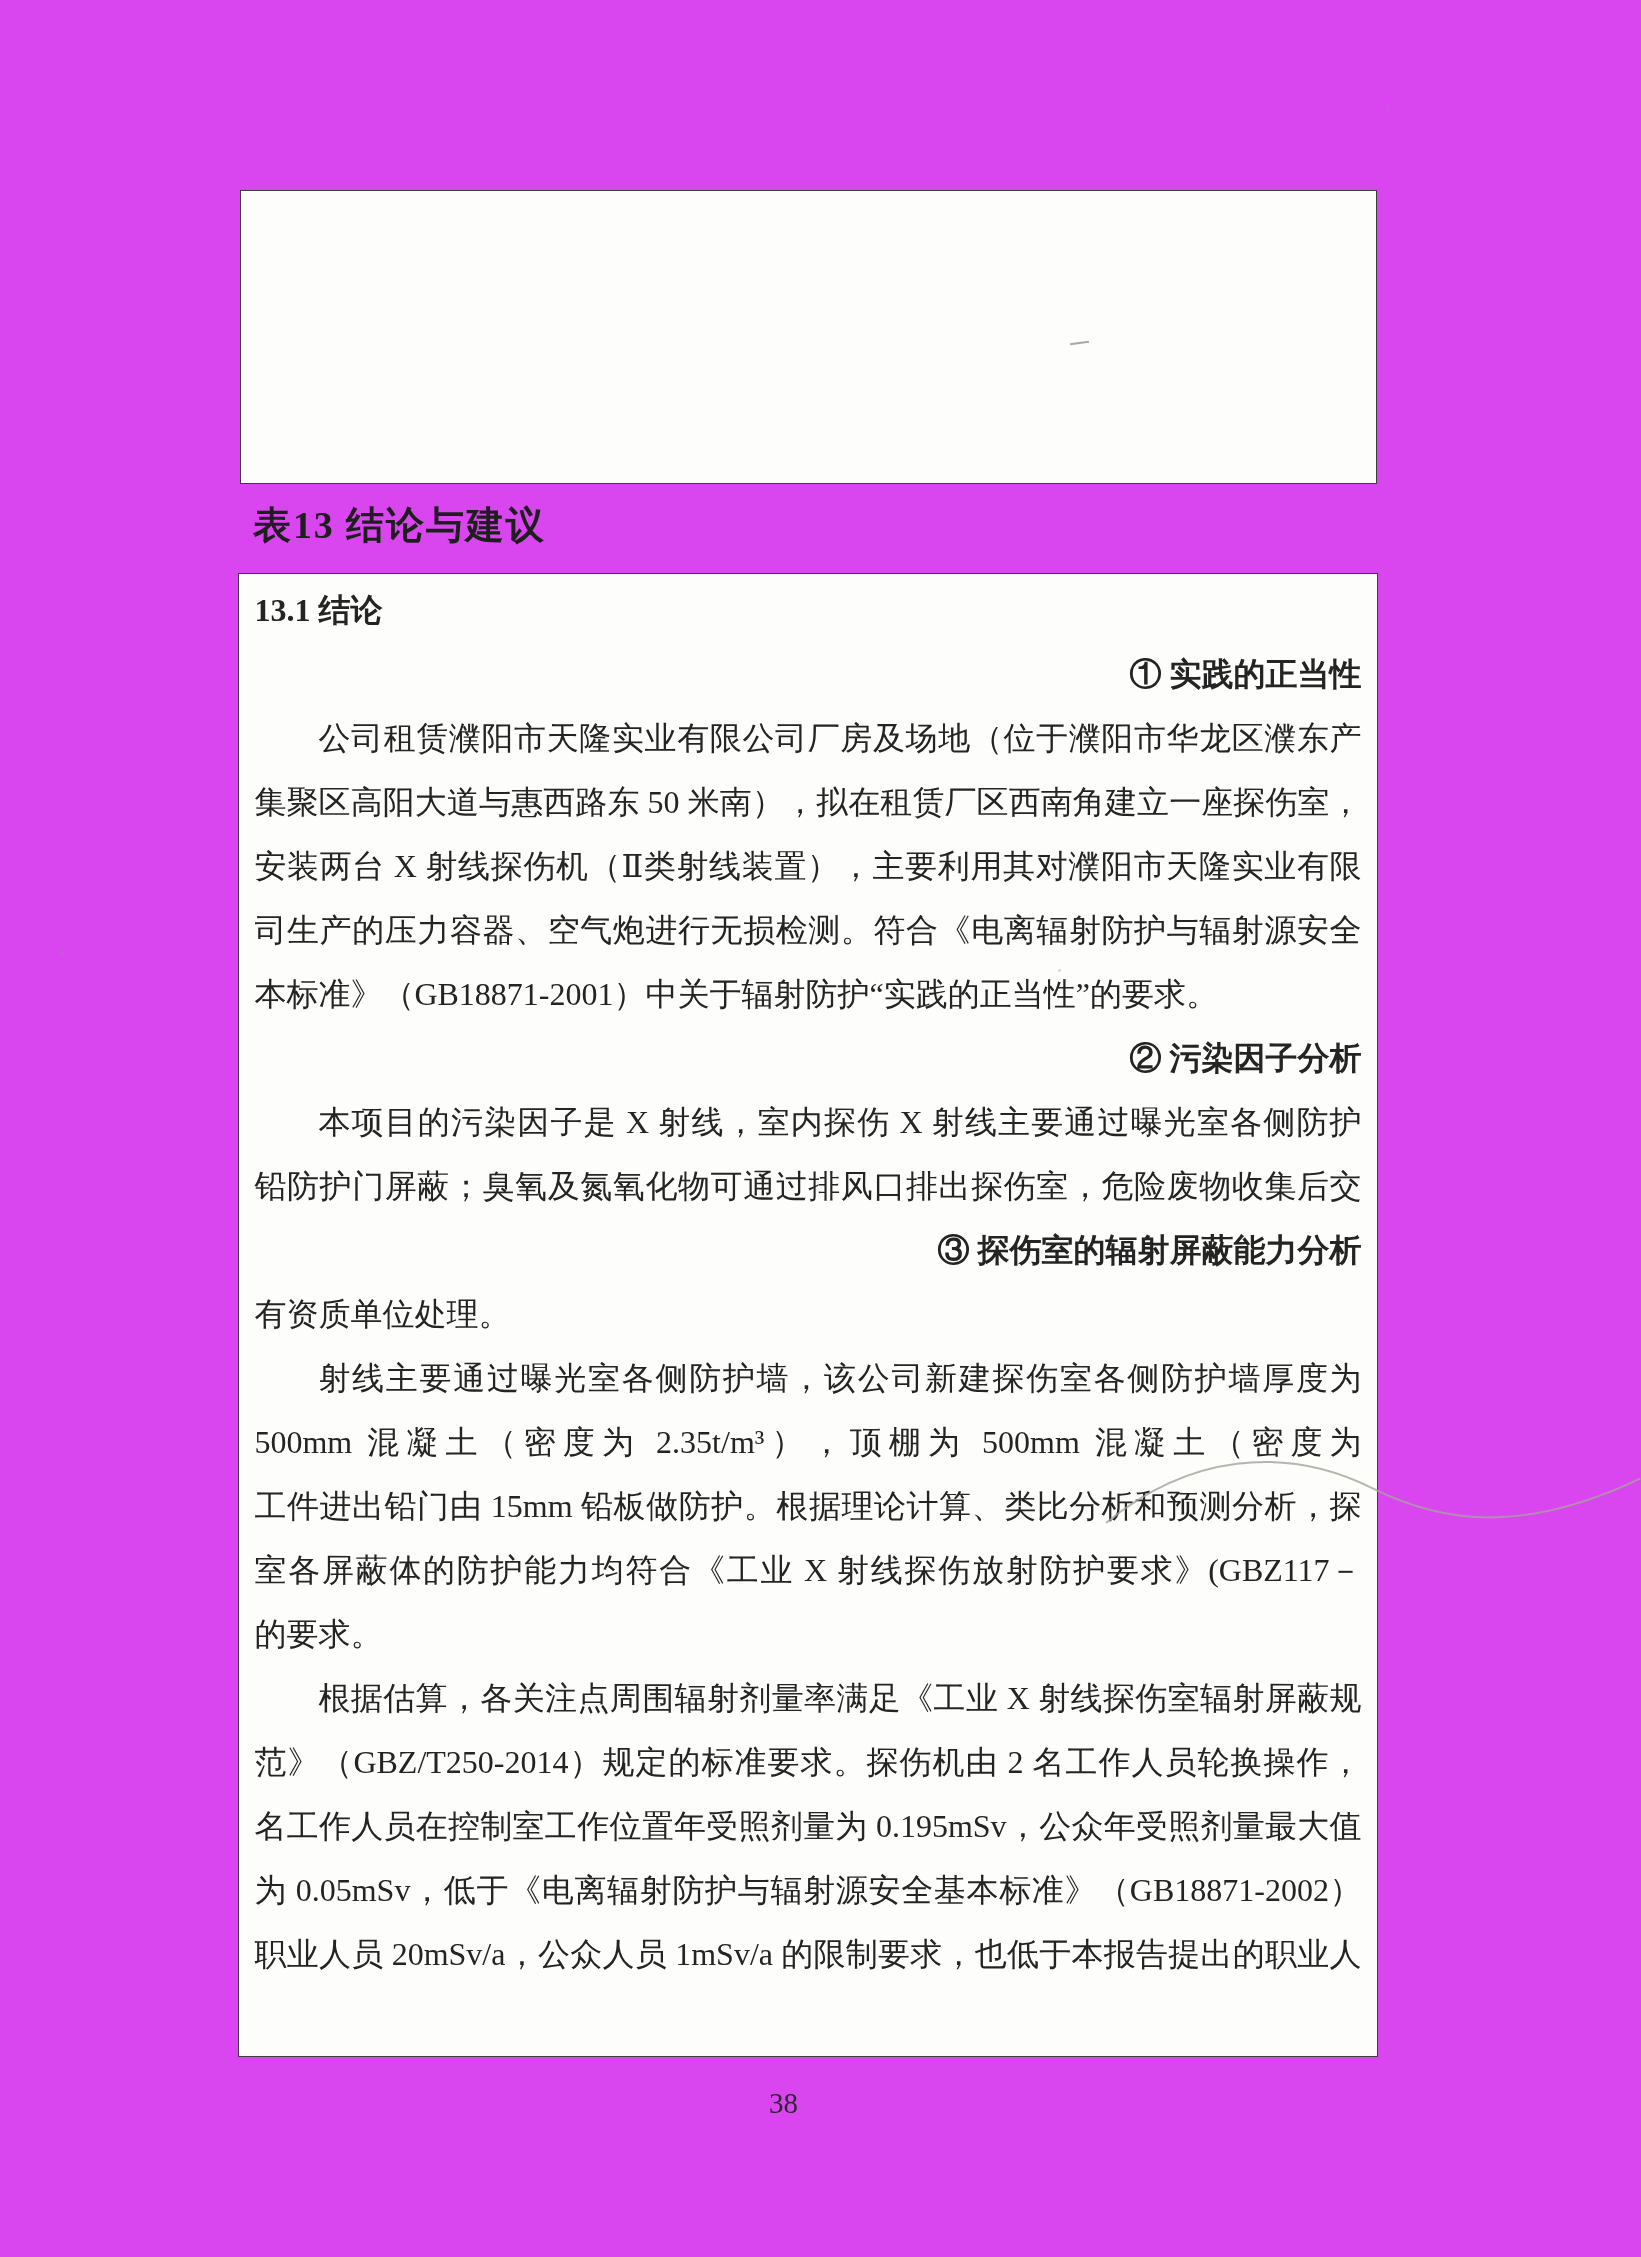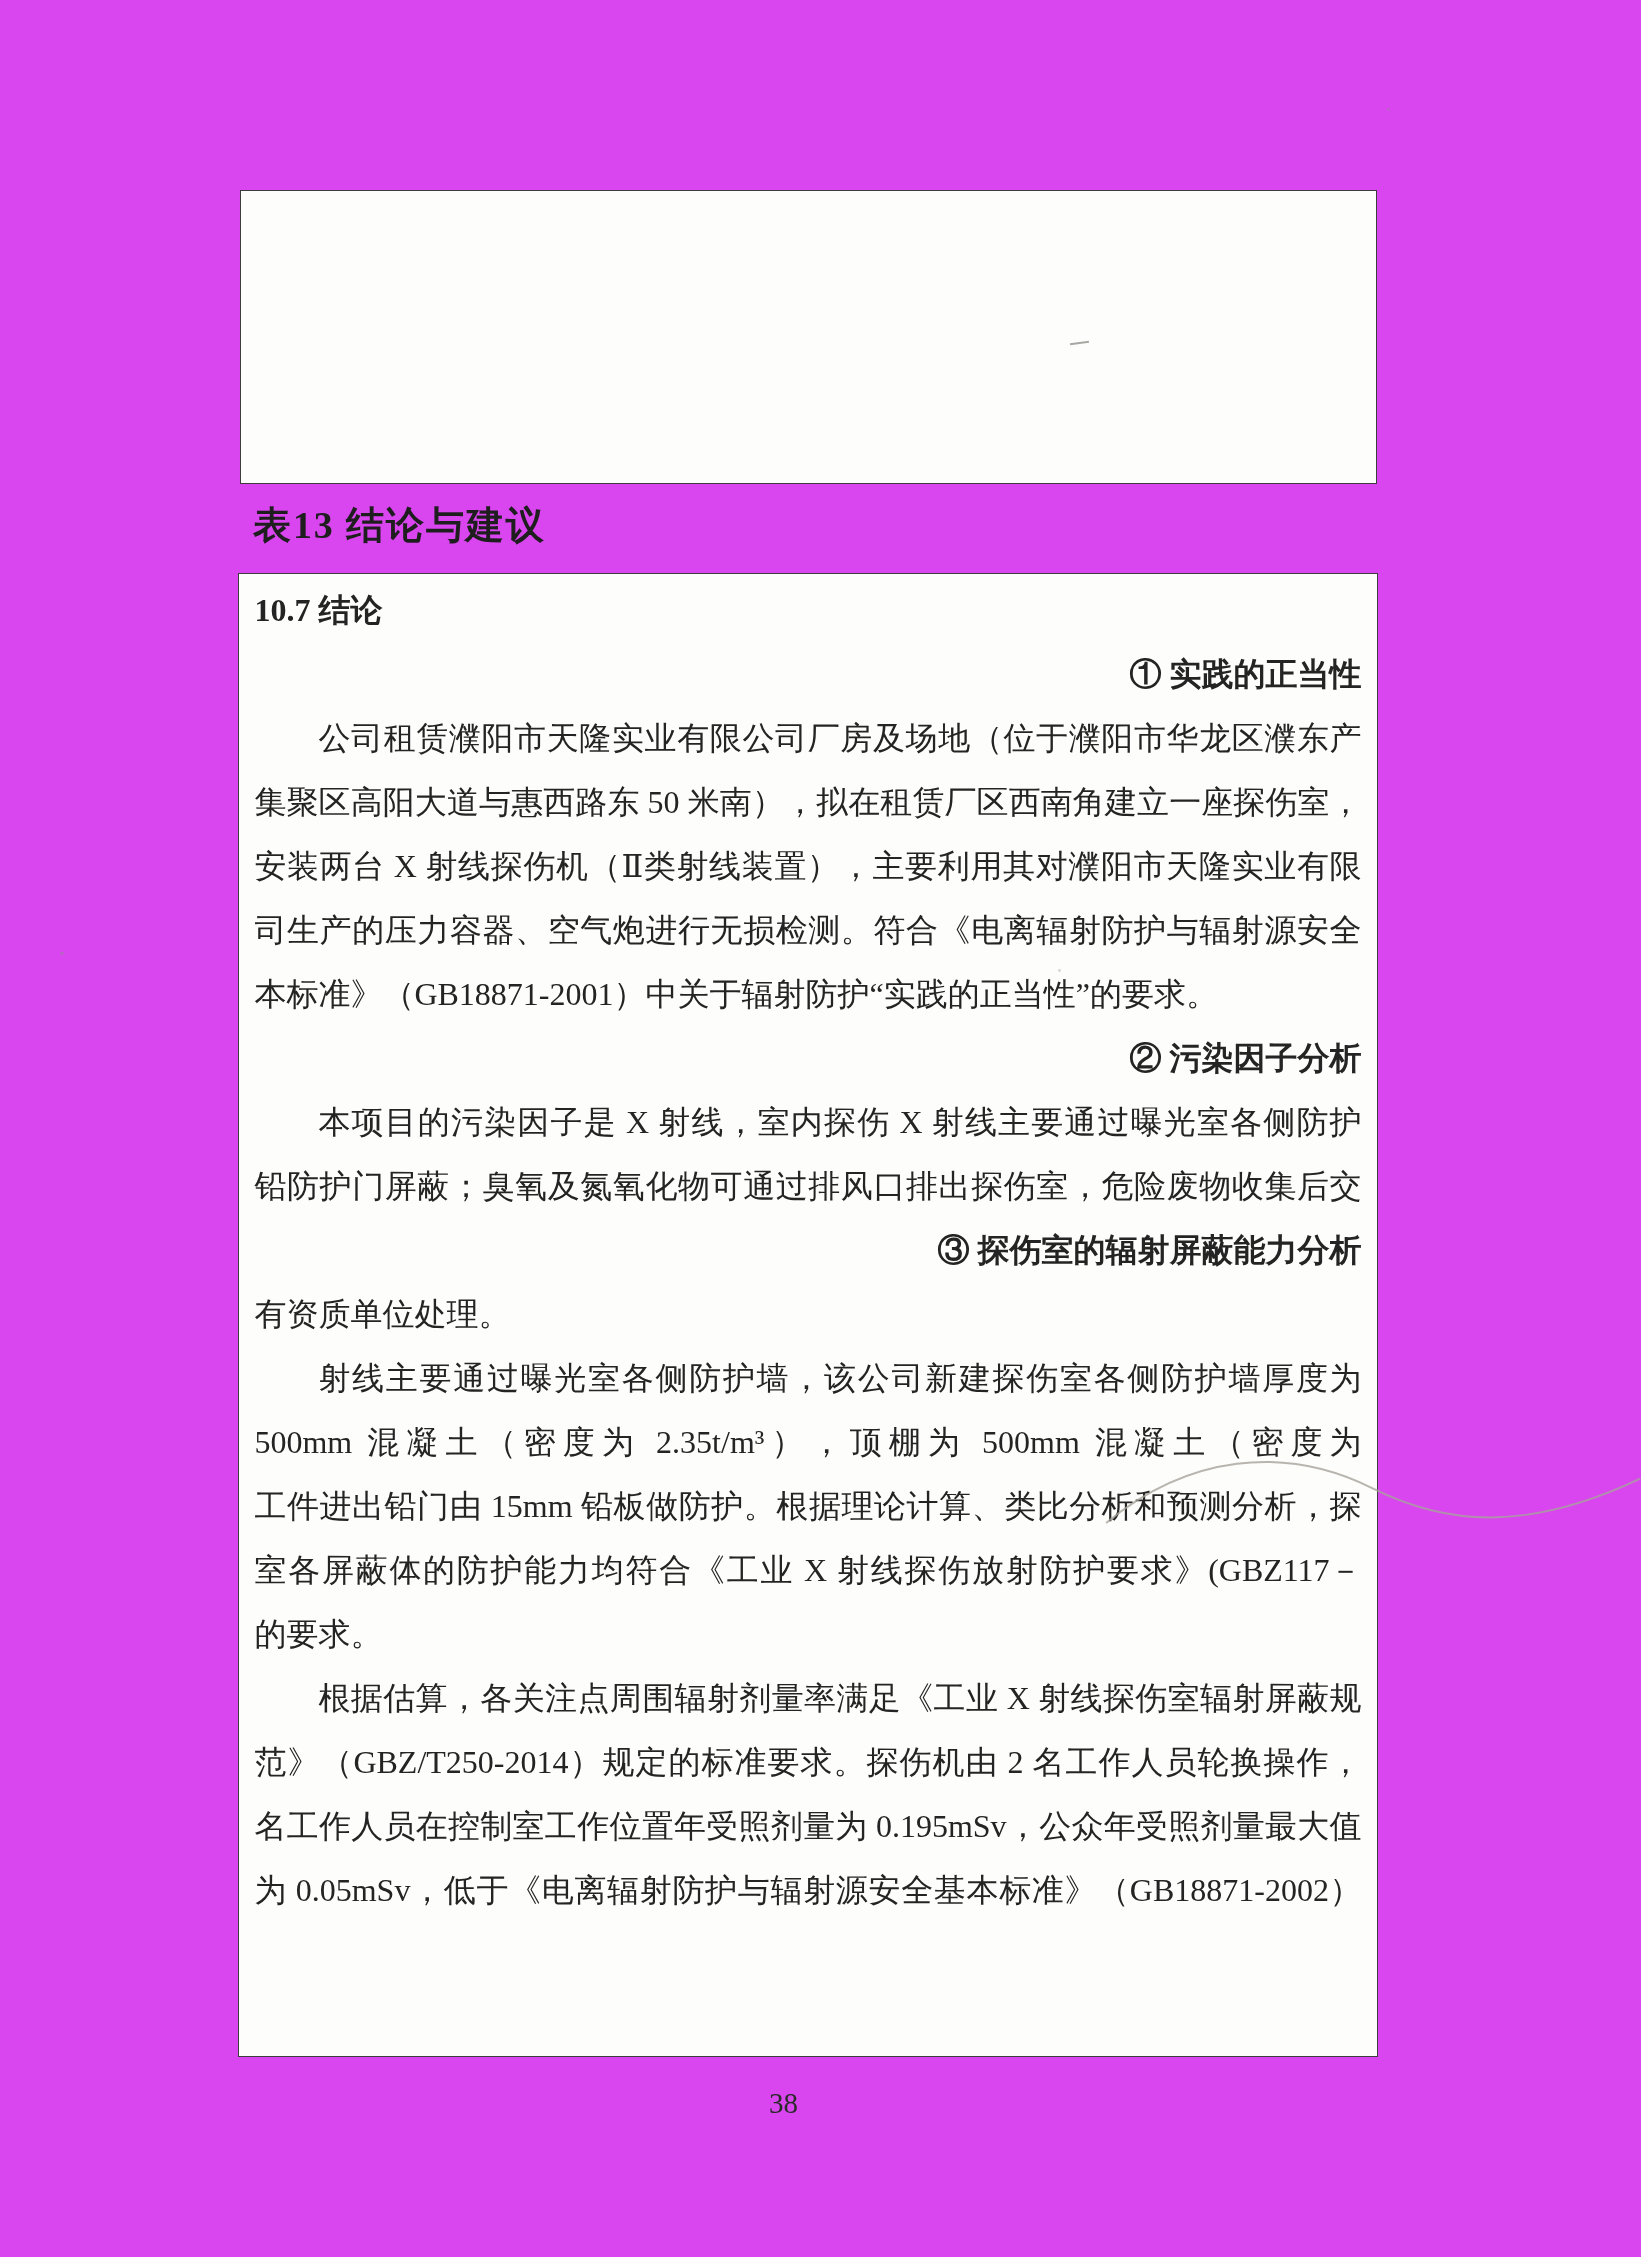--- a/index.html
+++ b/index.html
@@ -68,41 +68,42 @@
 <div class="sheet">
 
   <div class="figure-box"></div>
 
   <div class="dash"></div>
 
   <div class="caption">表13 结论与建议</div>
 
   <div class="conclusion-box">
     <div id="conclusion-lines">
-        <div class="line bold">10.7 结论</div>
+        <div class="line bold">13.1 结论</div>
         <div class="line bold indent">① 实践的正当性</div>
         <div class="line indent fill">公司租赁濮阳市天隆实业有限公司厂房及场地（位于濮阳市华龙区濮东产业</div>
         <div class="line fill">集聚区高阳大道与惠西路东 50 米南），拟在租赁厂区西南角建立一座探伤室，</div>
         <div class="line fill">安装两台 X 射线探伤机（Ⅱ类射线装置），主要利用其对濮阳市天隆实业有限公</div>
         <div class="line fill">司生产的压力容器、空气炮进行无损检测。符合《电离辐射防护与辐射源安全基</div>
         <div class="line">本标准》（GB18871-2001）中关于辐射防护“实践的正当性”的要求。</div>
         <div class="line bold indent">② 污染因子分析</div>
         <div class="line indent fill">本项目的污染因子是 X 射线，室内探伤 X 射线主要通过曝光室各侧防护墙、</div>
         <div class="line fill">铅防护门屏蔽；臭氧及氮氧化物可通过排风口排出探伤室，危险废物收集后交由</div>
         <div class="line bold indent">③ 探伤室的辐射屏蔽能力分析</div>
         <div class="line">有资质单位处理。</div>
         <div class="line indent fill">射线主要通过曝光室各侧防护墙，该公司新建探伤室各侧防护墙厚度为</div>
         <div class="line fill">500mm 混凝土（密度为 2.35t/m³），顶棚为 500mm 混凝土（密度为 2.35t/m³），</div>
         <div class="line fill">工件进出铅门由 15mm 铅板做防护。根据理论计算、类比分析和预测分析，探伤</div>
         <div class="line fill">室各屏蔽体的防护能力均符合《工业 X 射线探伤放射防护要求》(GBZ117－2015)</div>
         <div class="line">的要求。</div>
         <div class="line indent fill">根据估算，各关注点周围辐射剂量率满足《工业 X 射线探伤室辐射屏蔽规</div>
         <div class="line fill">范》（GBZ/T250-2014）规定的标准要求。探伤机由 2 名工作人员轮换操作，单</div>
         <div class="line fill">名工作人员在控制室工作位置年受照剂量为 0.195mSv，公众年受照剂量最大值</div>
         <div class="line fill">为 0.05mSv，低于《电离辐射防护与辐射源安全基本标准》（GB18871-2002）中</div>
+        <div class="line fill">职业人员 20mSv/a，公众人员 1mSv/a 的限制要求，也低于本报告提出的职业人</div>
       </div>
   </div>
 
   <svg class="artifact-svg" width="579" height="154" viewBox="0 0 600 160">
     <path d="M45,108 C130,38 230,26 322,72 C398,110 482,118 600,62" fill="none" stroke="#a6a39b" stroke-width="2" opacity="0.8"></path>
   </svg>
 
   <div class="speck" style="left:60px;top:952px;width:3.9px;height:2.9px;opacity:.45"></div>
   <div class="speck" style="left:1387px;top:108px;width:2.9px;height:2.9px;opacity:.4"></div>
   <div class="speck" style="left:1058px;top:969px;width:2.9px;height:2.9px;opacity:.35"></div>

